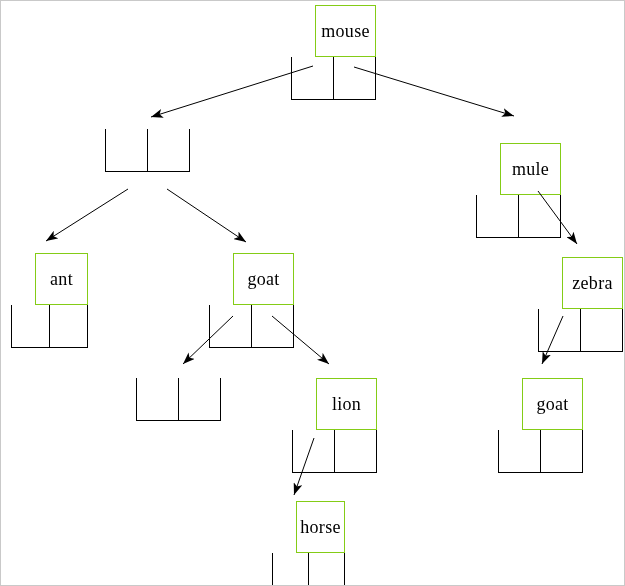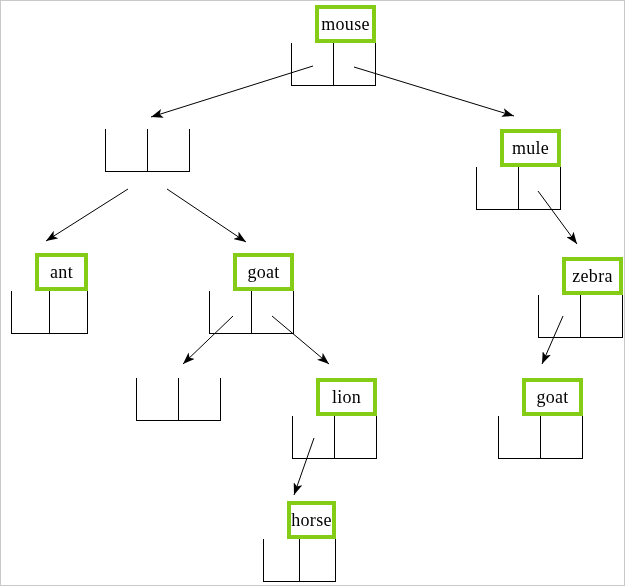--- a/index.html
+++ b/index.html
@@ -19,22 +19,22 @@
   }
   .node {
     position: absolute;
     width: 85px;
     height: 83px;
     box-sizing: border-box;
     background: transparent;
   }
   .node .label {
     box-sizing: border-box;
-    height: 38px;
-    border: 4px solid #84cc16;
+    height: 52px;
+    border: 1px solid #84cc16;
     display: flex;
     align-items: center;
     justify-content: center;
     font-size: 18px;
     color: #000000;
     letter-spacing: 0.3px;
     margin-left: 24px;
   }
   .node .cells {
     box-sizing: border-box;
@@ -71,21 +71,21 @@
     </div>
   </div>
 
   <div class="node" style="left: 104px; top: 128px;">
     <div class="cells">
       <div class="cell left"></div>
       <div class="cell"></div>
     </div>
   </div>
 
-  <div class="node" style="left: 475px; top: 128px;">
+  <div class="node" style="left: 475px; top: 142px;">
     <div class="label">mule</div>
     <div class="cells">
       <div class="cell left"></div>
       <div class="cell"></div>
     </div>
   </div>
 
   <div class="node" style="left: 2px; top: 252px; padding-left: 8px;">
     <div class="label">ant</div>
     <div class="cells">
@@ -126,21 +126,21 @@
   </div>
 
   <div class="node" style="left: 497px; top: 377px;">
     <div class="label">goat</div>
     <div class="cells">
       <div class="cell left"></div>
       <div class="cell"></div>
     </div>
   </div>
 
-  <div class="node" style="left: 250px; top: 500px; padding-left: 12px;">
+  <div class="node" style="left: 259px; top: 500px; padding-left: 12px;">
     <div class="label">horse</div>
     <div class="cells">
       <div class="cell left"></div>
       <div class="cell"></div>
     </div>
   </div>
 
   <svg id="edge-layer" width="625" height="586" viewBox="0 0 625 586" xmlns="http://www.w3.org/2000/svg">
     <defs>
       <marker id="arrowhead" viewBox="0 0 12 9" refX="12" refY="4.5" markerWidth="12" markerHeight="9" orient="auto" markerUnits="userSpaceOnUse">

